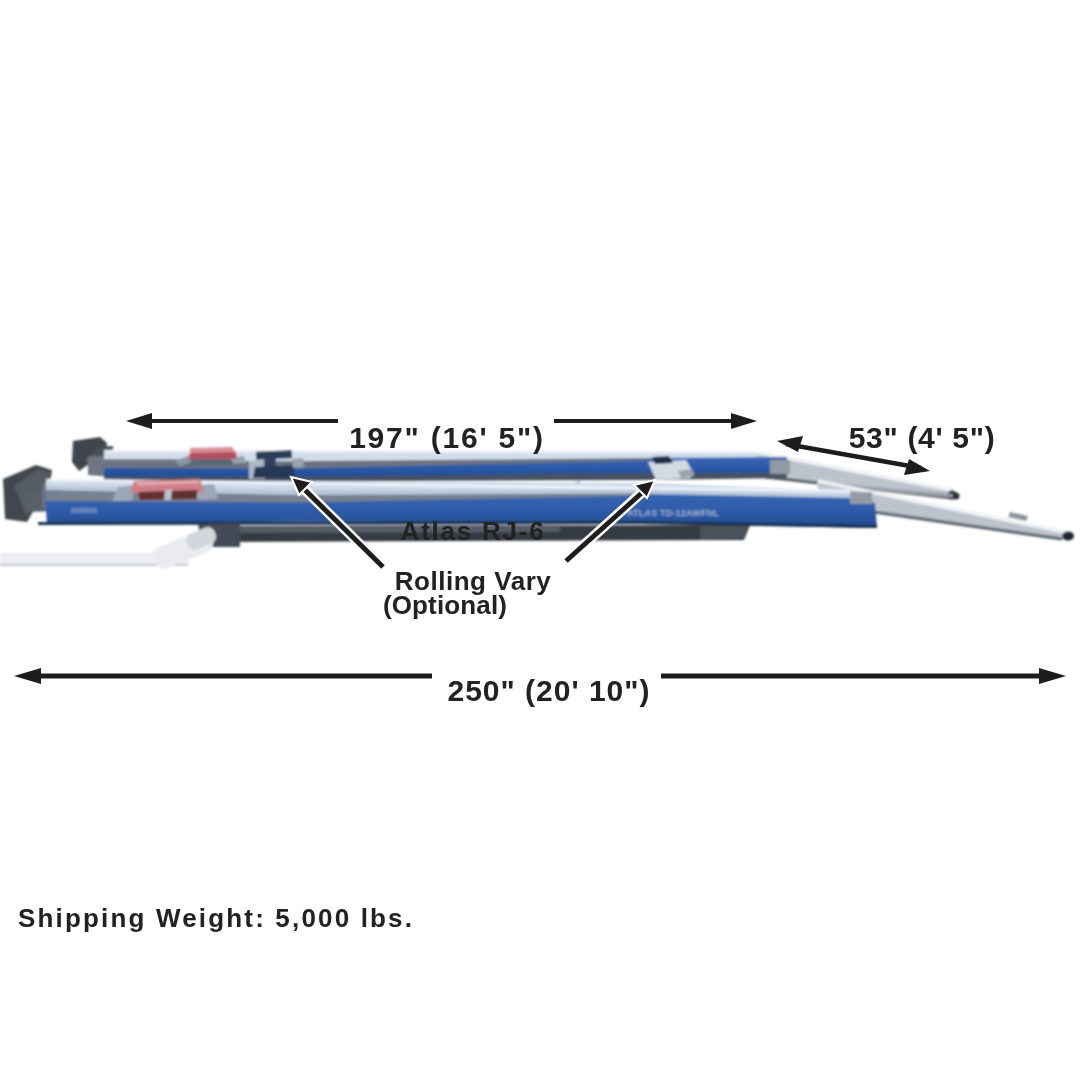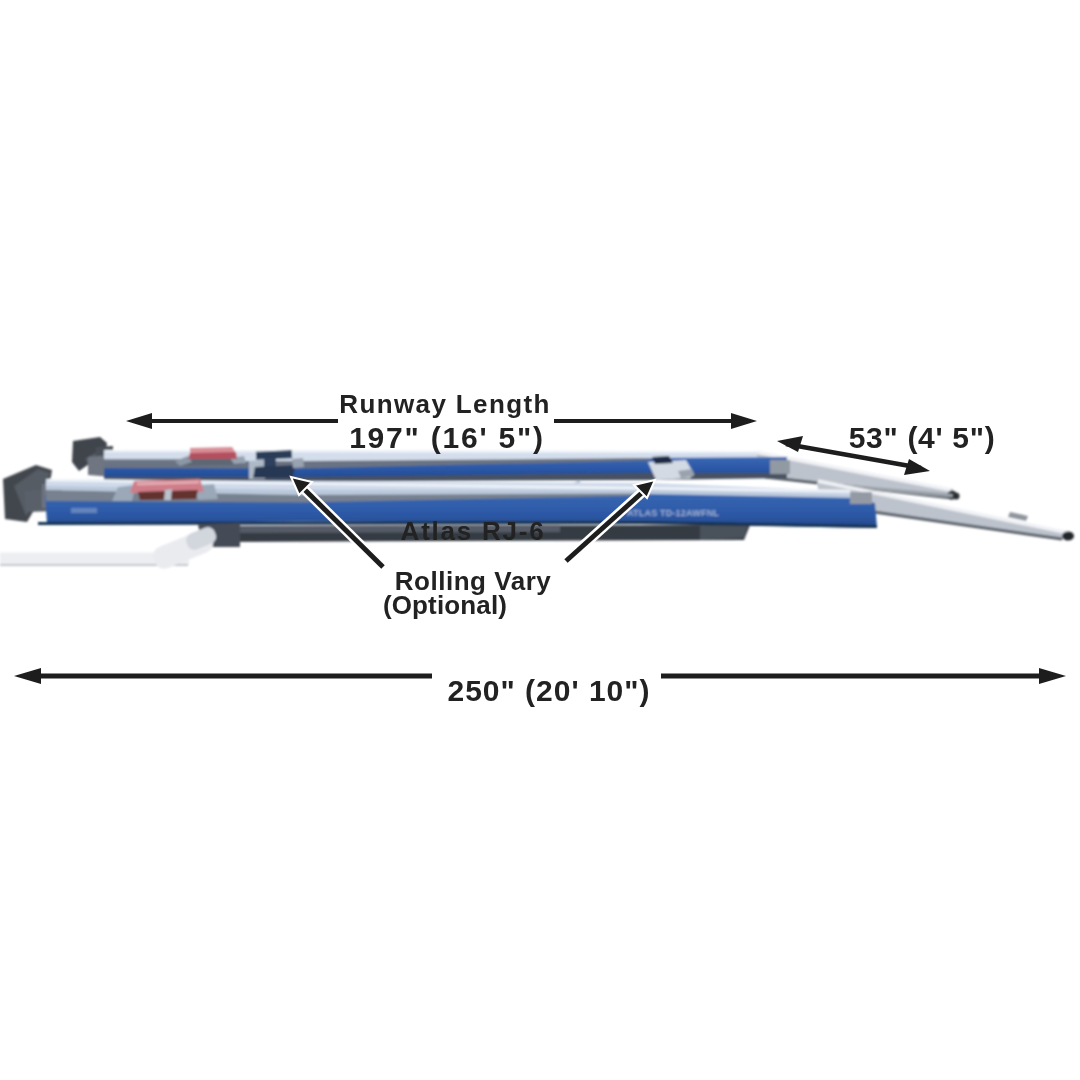--- a/index.html
+++ b/index.html
@@ -138,20 +138,20 @@
 <g>
 <line x1="383" y1="567" x2="300" y2="485" stroke="#ffffff" stroke-width="10"></line>
 <line x1="566" y1="561" x2="648" y2="487" stroke="#ffffff" stroke-width="10"></line>
 <line x1="383" y1="567" x2="303" y2="488" stroke="#1d1d1d" stroke-width="5"></line>
 <line x1="566" y1="561" x2="645" y2="490" stroke="#1d1d1d" stroke-width="5"></line>
 <polygon points="291,477 312,482 299,495" fill="#1d1d1d" stroke="#ffffff" stroke-width="2"></polygon>
 <polygon points="655,480 634,485 647,498" fill="#1d1d1d" stroke="#ffffff" stroke-width="2"></polygon>
 </g>
 </svg>
 
-<div class="lbl l1" style="left:445px;top:391px;letter-spacing:1.37px;">Runway Length</div>
 <div class="lbl l2" style="left:447px;top:423px;letter-spacing:1.8px;">197" (16' 5")</div>
 <div class="lbl l2" style="left:922px;top:423px;letter-spacing:0.7px;">53" (4' 5")</div>
 <div class="lbl l1" style="left:473px;top:518px;letter-spacing:1.76px;">Atlas RJ-6</div>
 <div class="lbl l1" style="left:473px;top:568px;letter-spacing:0.53px;">Rolling Vary</div>
 <div class="lbl l1" style="left:445px;top:592px;letter-spacing:0.14px;">(Optional)</div>
 <div class="lbl l2" style="left:549px;top:676px;letter-spacing:1.0px;">250" (20' 10")</div>
+<div class="lbl l1" style="left:18px;top:905px;transform:none;letter-spacing:2.17px;">Shipping Weight: 5,000 lbs.</div>
 </div>
 
 </body></html>

